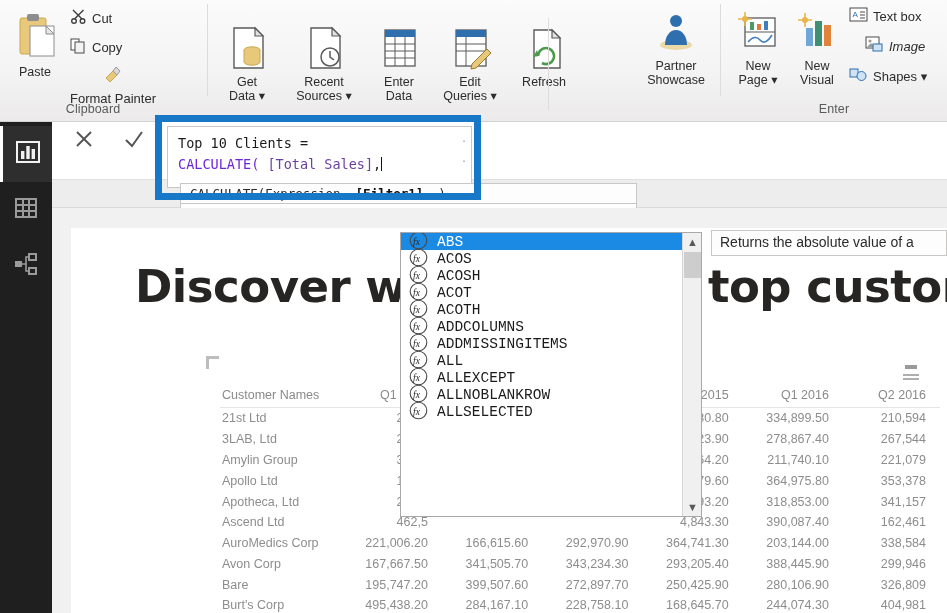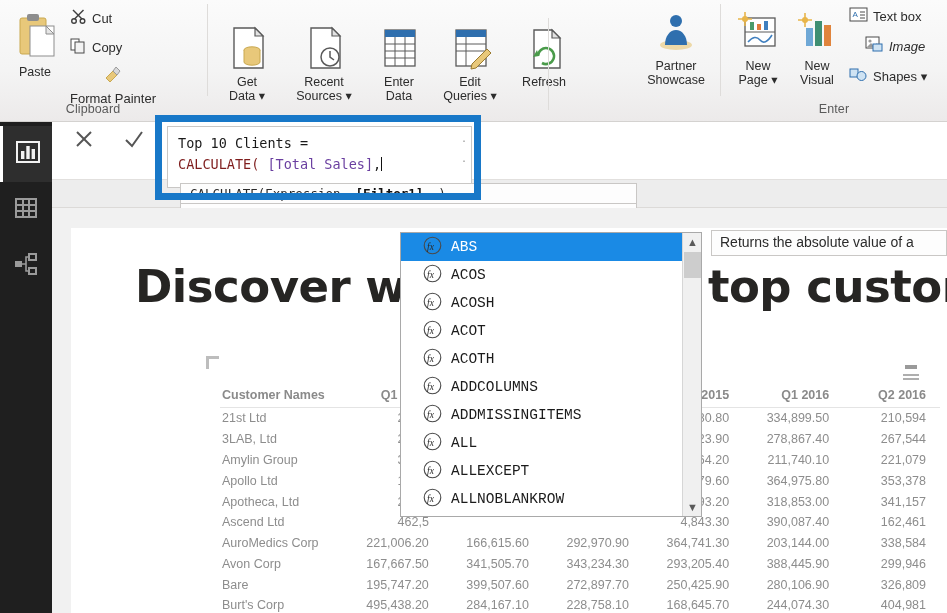--- a/index.html
+++ b/index.html
@@ -57,21 +57,21 @@
     position:absolute; left:52px; top:180px; width:895px; height:28px;
     background:#ededed; border-bottom:1px solid #dcdad8;
   }
   #fx-editor {
     position:absolute; left:167px; top:126px; width:305px; height:62px;
     background:#fff; border:1px solid #c9c7c5;
     font-family:"DejaVu Sans Mono", monospace; font-size:13.5px;
     padding:6px 8px 0 10px; line-height:21px; color:#1a1a1a;
     overflow:hidden; white-space:nowrap;
   }
-  .tok-fn { color:#7f1d1d; }
+  .tok-fn { color:#6d28d9; }
   .tok-meas { color:#6a3fa0; }
   .caret {
     display:inline-block; width:1px; height:14px; background:#111;
     vertical-align:-2px; margin-left:0px;
   }
   #fx-editor .ruler { position:absolute; right:4px; font-size:10px; color:#9a9a9a; }
 
   
   #sig {
     position:absolute; left:180px; top:183px; width:457px; height:20px;
@@ -109,41 +109,41 @@
   }
 
   
   #tvis { position:absolute; left:135px; top:128px; width:740px; height:257px; }
   #tvis .handle {
     position:absolute; left:0; top:0; width:13px; height:13px;
     border-left:3px solid #bdbdbd; border-top:3px solid #bdbdbd;
   }
   #tvis .menuicon { position:absolute; right:22px; top:8px; }
   thead th {
-    font-weight:bold; font-size:12.5px; color:#8a8a8a;
+    font-weight:normal; font-size:12.5px; color:#8a8a8a;
     padding:0 0 5px 0; border-bottom:1px solid #e4e4e4;
     white-space:nowrap;
   }
   table { border-collapse:collapse; position:absolute; left:14px; top:32px; width:720px; }
   tbody td { font-size:12.5px; color:#8d8d8d; padding:3.4px 0; white-space:nowrap; }
   .cname { text-align:left; width:128px; padding-left:2px; }
   .num { text-align:right; width:107px; padding-right:14px; }
   thead th.cname { text-align:left; }
   thead th.num  { text-align:right; padding-right:14px; }
 
   
   #ddl {
     position:absolute; left:400px; top:232px; width:302px; height:285px;
     background:#ffffff; border:1px solid #a9a9a9; z-index:50;
     overflow:hidden;
   }
   #ddl .list { position:absolute; left:0; top:0; width:282px; }
   .ditem {
-    height:28px; display:flex; align-items:center; gap:9px;
-    padding-left:22px; font-size:14.5px; color:#1b1b1b;text-align:center;
+    height:17px; display:flex; align-items:center; gap:9px;
+    padding-left:8px; font-size:14.5px; color:#1b1b1b;text-align:center;
   }
   .ditem.sel { background:#1a8ae5; color:#ffffff; }
   .ditem .nm { white-space:nowrap;font-family:Liberation Mono, monospace; }
   .dsb {
     position:absolute; right:0; top:0; width:19px; height:283px;
     background:#f0f0f0; border-left:1px solid #d6d6d6;
   }
   .dsb .arr {
     position:absolute; left:0; width:19px; height:18px;
     display:flex; align-items:center; justify-content:center;

